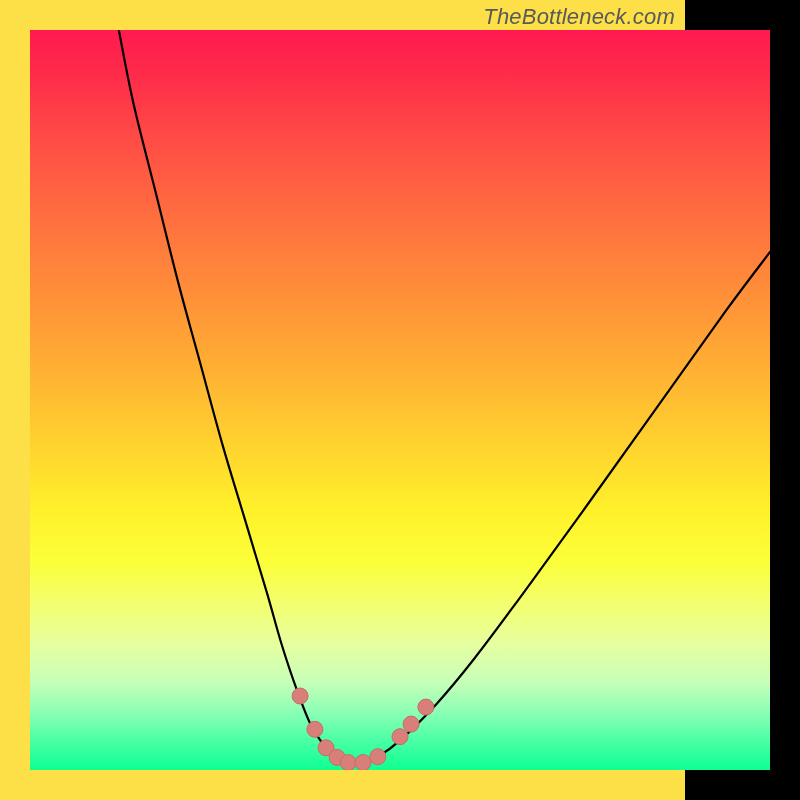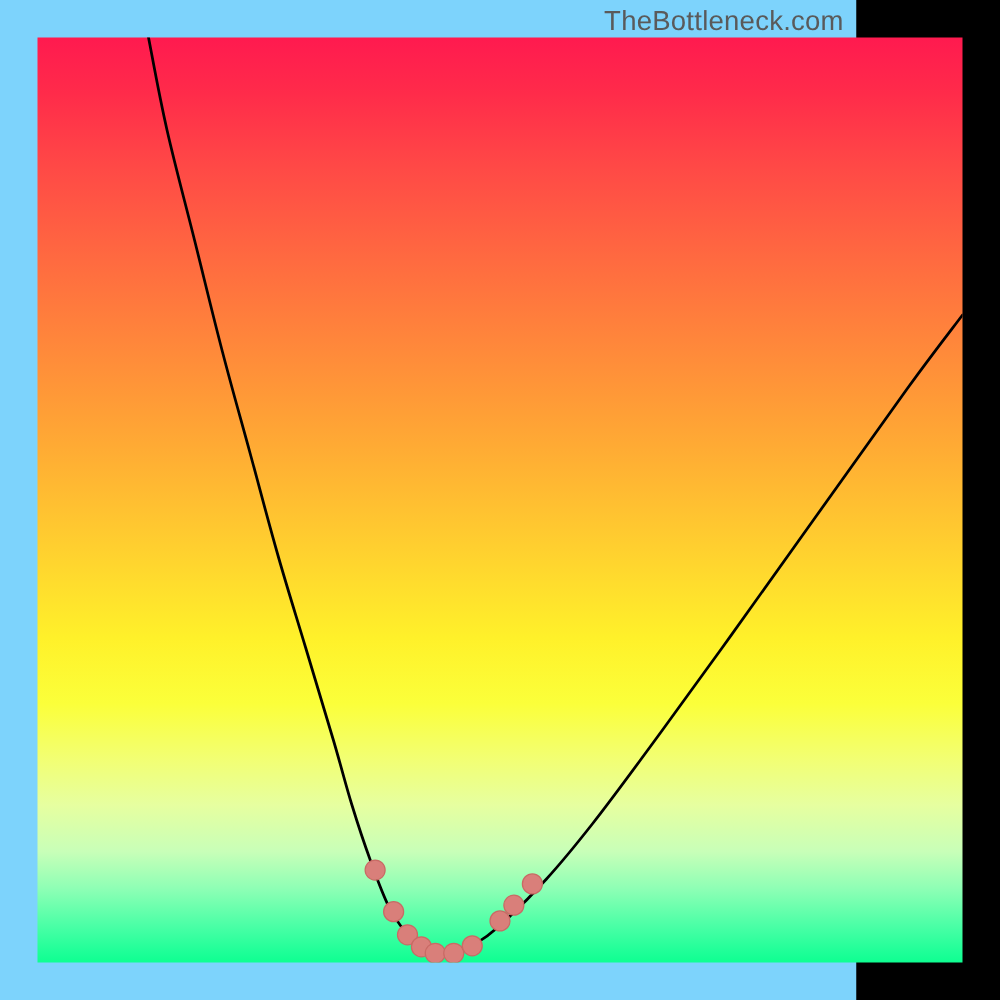--- a/index.html
+++ b/index.html
@@ -1,21 +1,22 @@
 <!DOCTYPE html>
 <html><head>
 <meta charset="utf-8">
 <style>
   * { margin: 0; padding: 0; box-sizing: border-box; }
   html, body { width: 800px; height: 800px; overflow: hidden; background: #000; }
   .frame {
     position: relative;
     width: 685px;
     height: 800px;
-    background: #7dd3fc;
+    background: #fde047;
+    font-style: italic;
   }
   .watermark {
     position: absolute;
     top: 4px;
     right: 10px;
     font-family: Arial, Helvetica, sans-serif;
     font-size: 22px;
     font-weight: 500;
     color: #5a5a5a;
     letter-spacing: 0.2px;

